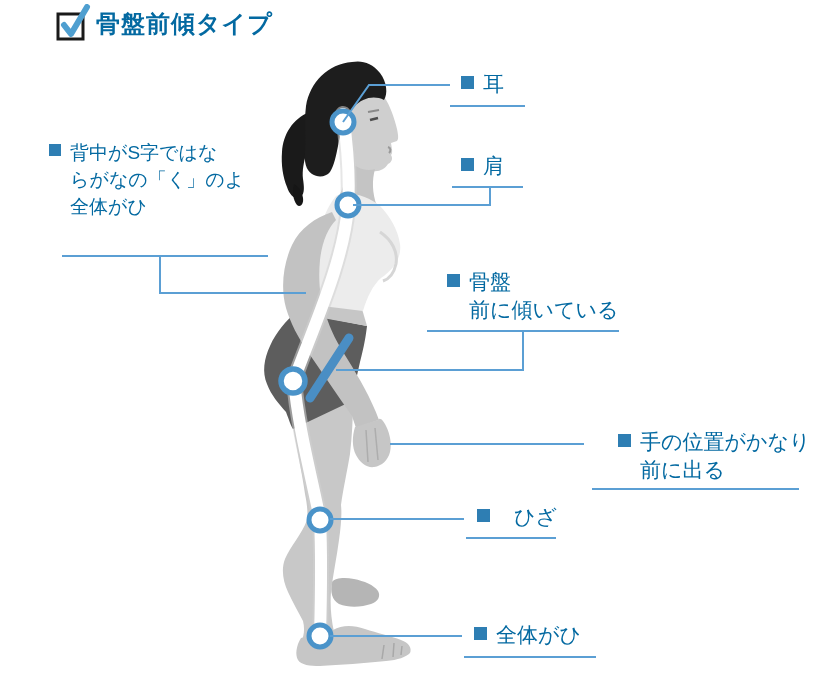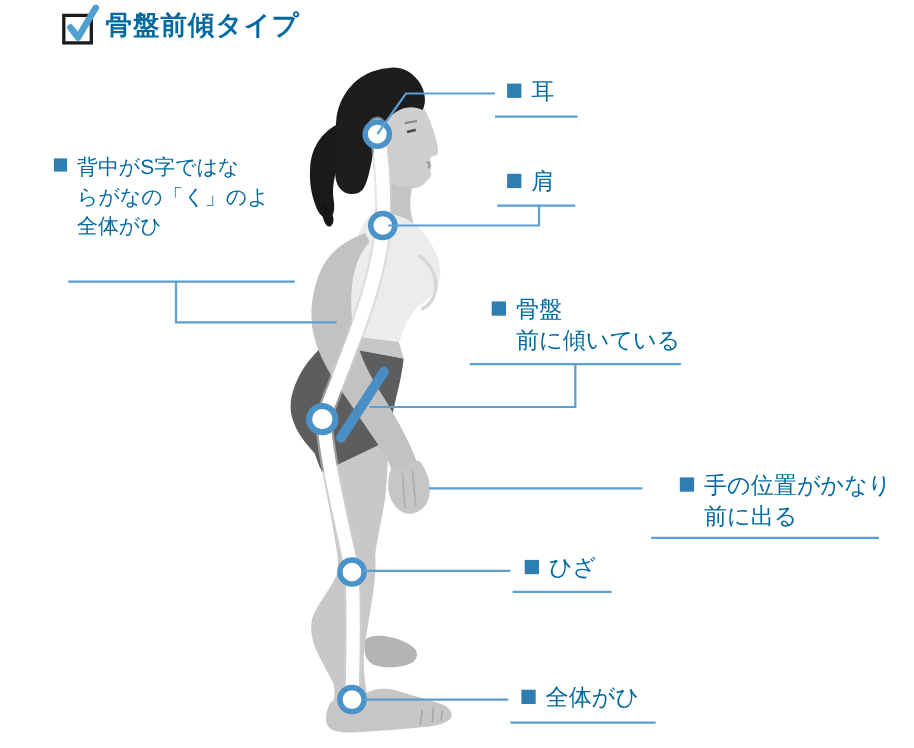--- a/index.html
+++ b/index.html
@@ -178,21 +178,21 @@
   </div>
 
   <div class="anno" style="left:447px;top:268px;">
     <span class="bullet"></span>
     <div class="txt">
       <div>骨盤</div>
       <div>前に傾いている</div>
     </div>
   </div>
 
-  <div class="anno" style="left:477px;top:503px;">
+  <div class="anno" style="left:477px;top:503px;gap:15px;">
     <span class="bullet"></span>
     <div class="txt">ひざ</div>
   </div>
 
   <div class="anno" style="left:474px;top:621px;">
     <span class="bullet"></span>
     <div class="txt">全体がひ</div>
   </div>
 
 </div>

